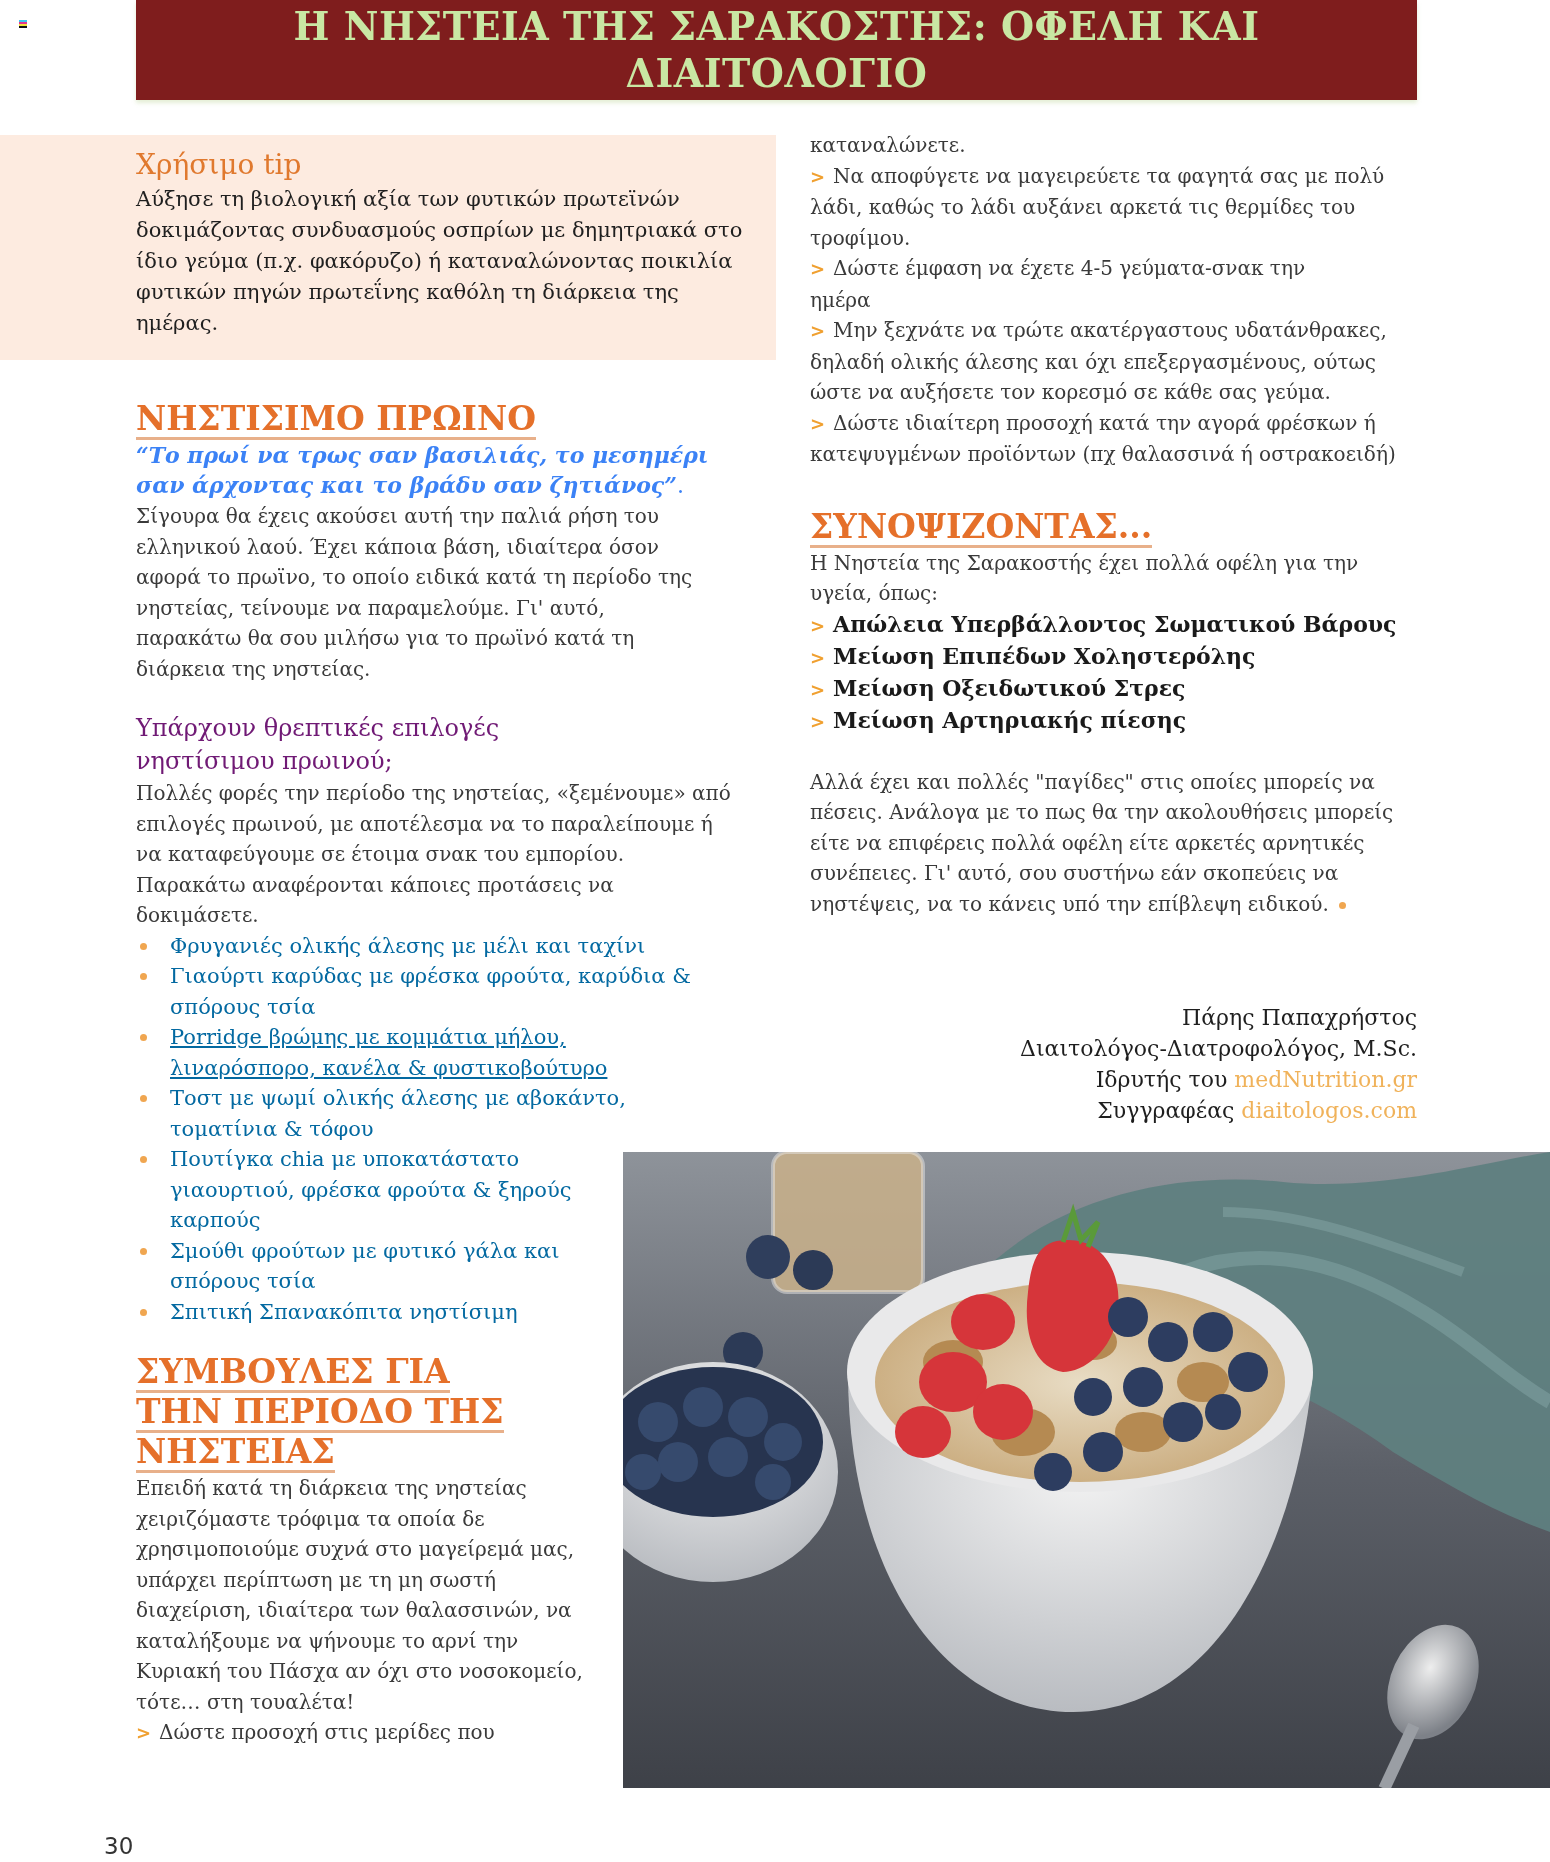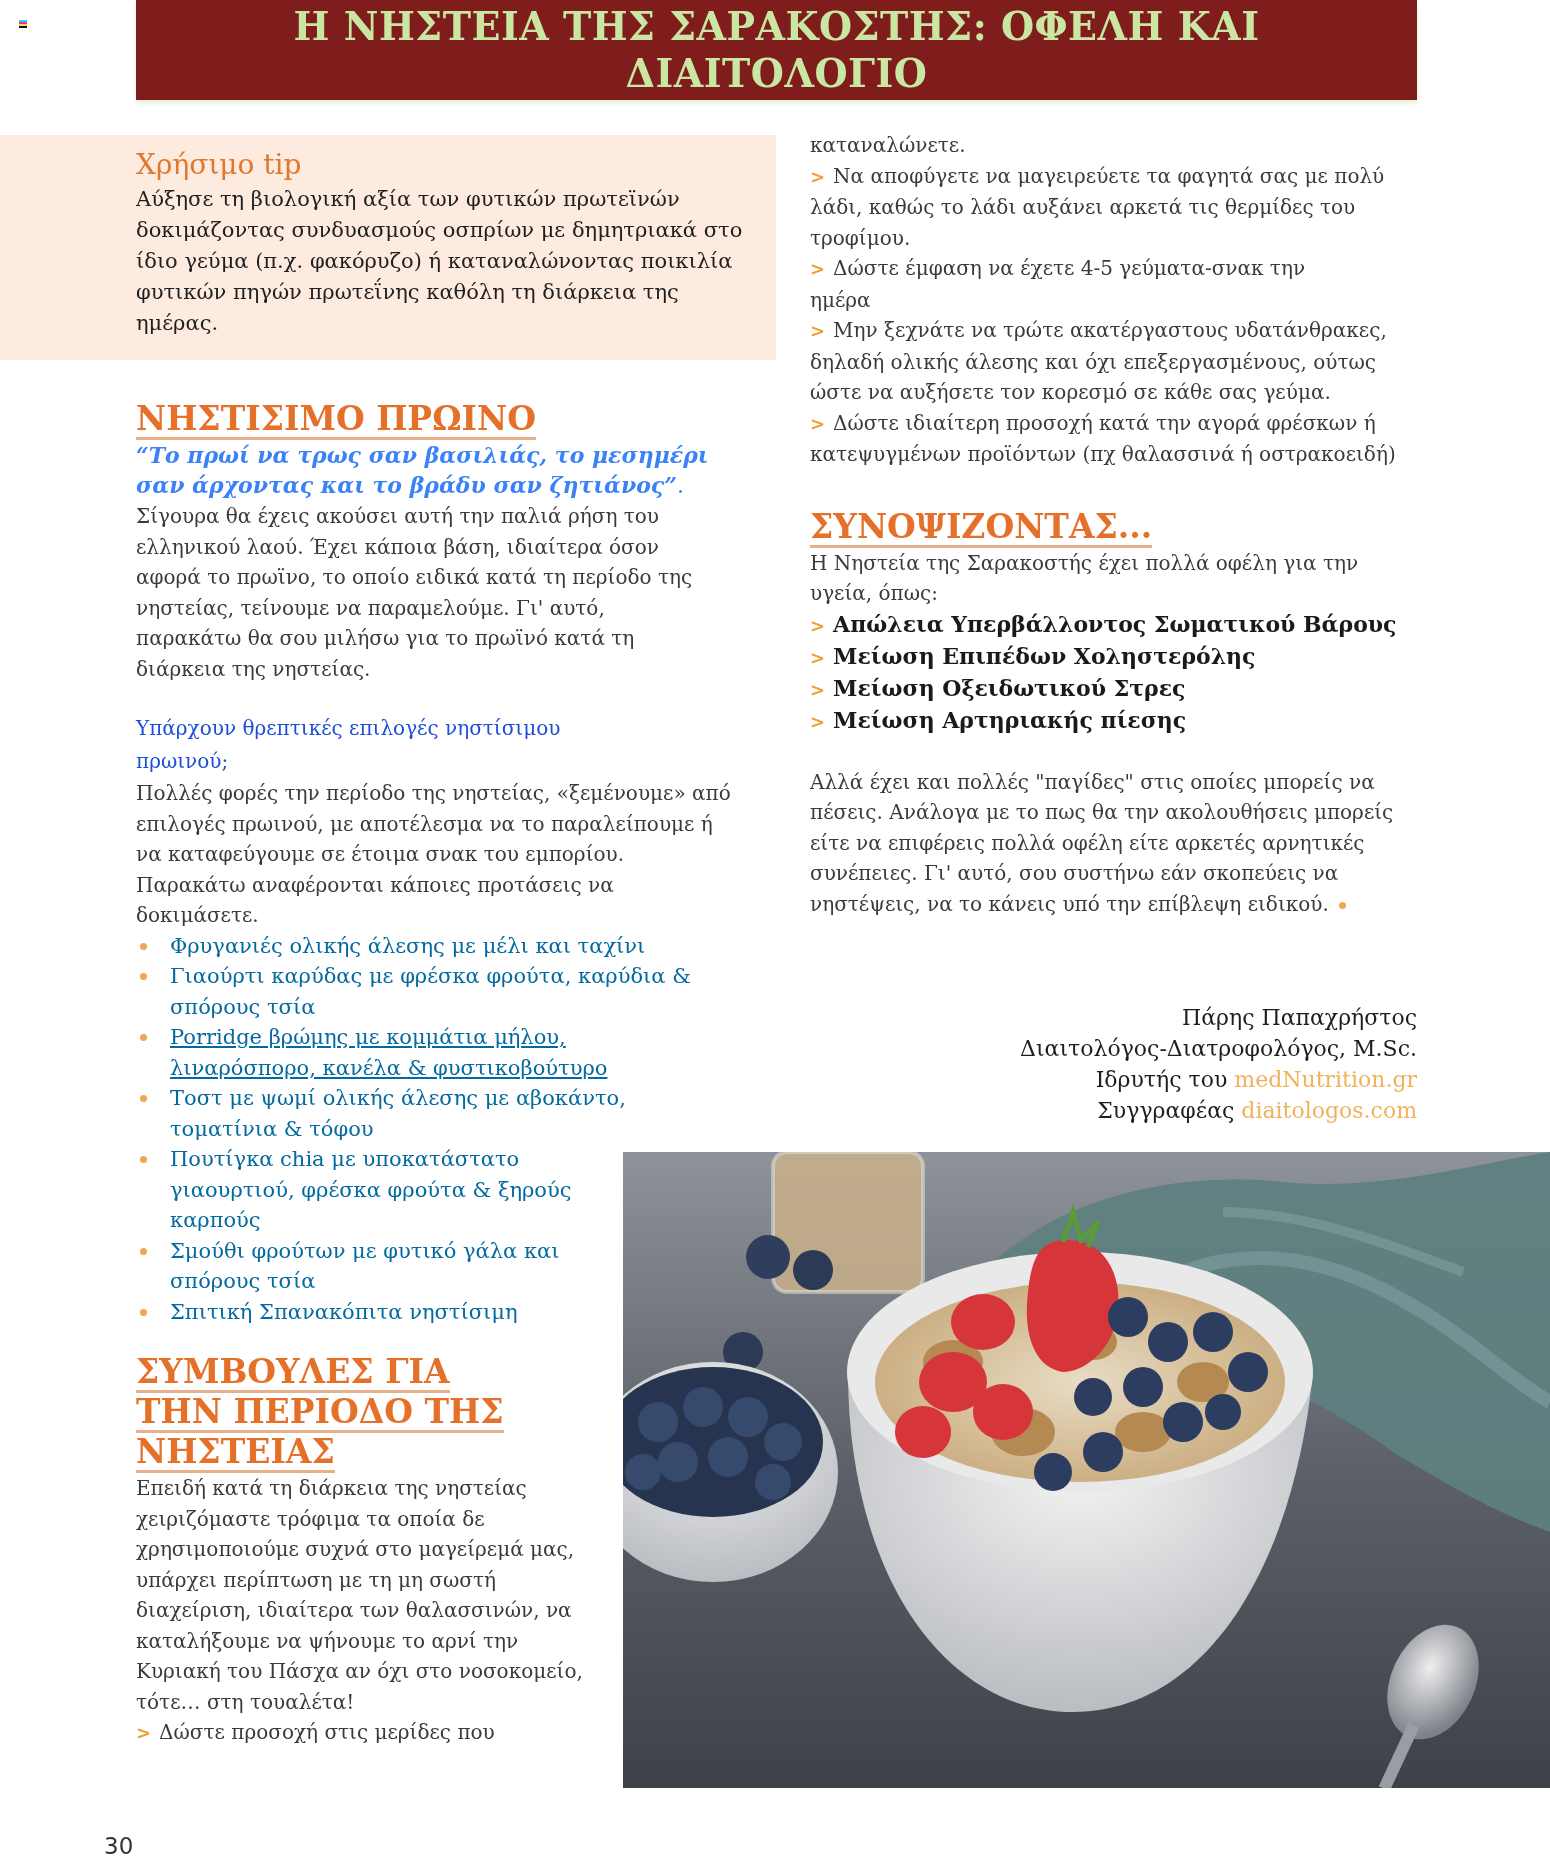--- a/index.html
+++ b/index.html
@@ -50,21 +50,21 @@
     .quote {
       font-style: italic; font-weight: bold; font-size: 22px; line-height: 30px;
       color: #3b82f6; 
     }
     .quote .dot { font-weight: normal; font-style: normal; }
     .body-text {
       font-family: "DejaVu Serif", serif; font-size: 20px; line-height: 30.5px;
       color: #3a3a3a; font-weight: 300;
     }
     .h-sub {
-      font-size: 20px; line-height: 33px; color: #1d4ed8; margin-top: 28px;
+      font-size: 24px; line-height: 33px; color: #701a75; margin-top: 28px;
     }
     ul.bullets { list-style: none; margin: 0; padding: 0; }
     ul.bullets li {
       position: relative; padding-left: 34px;
       font-size: 21px; line-height: 30.5px; color: #0369a1;
     }
     ul.bullets li::before {
       content: ""; position: absolute; left: 4px; top: 12px;
       width: 7px; height: 7px; border-radius: 50%; background: #f0a650;
     }

